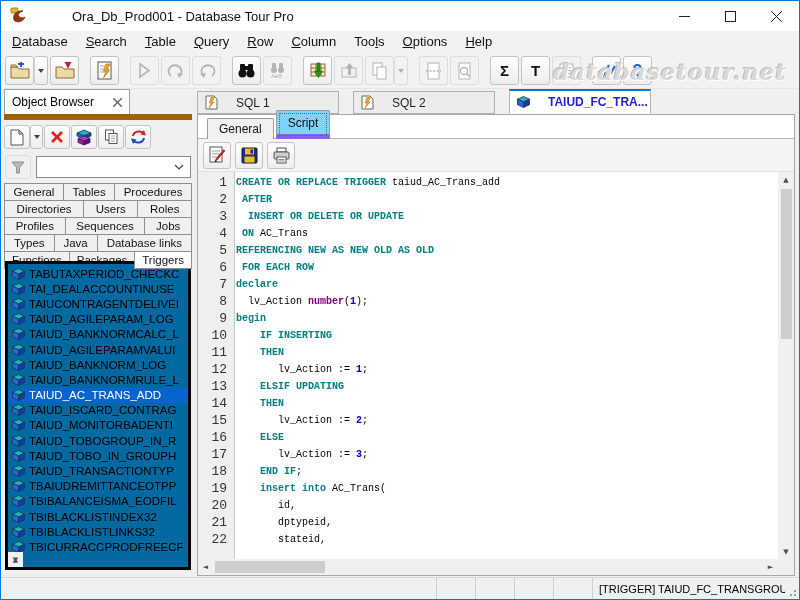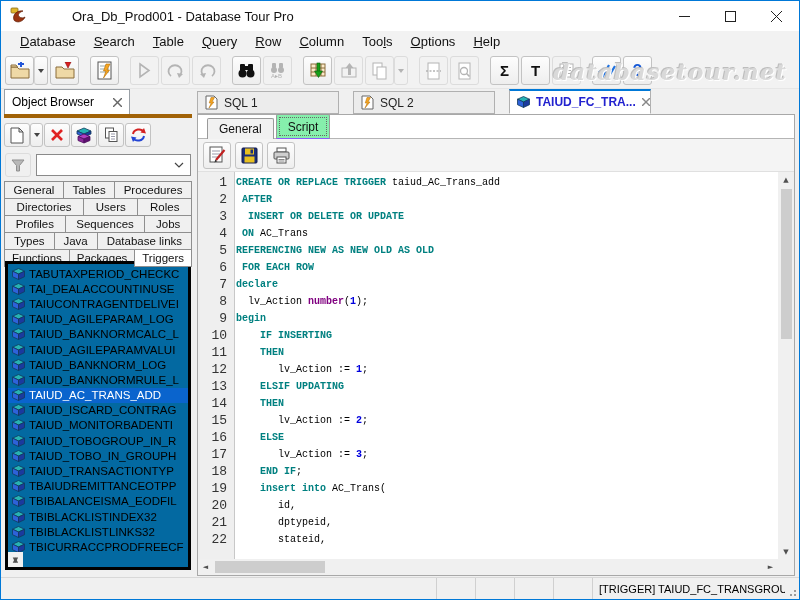--- a/index.html
+++ b/index.html
@@ -6,42 +6,42 @@
   body{width:800px;height:600px;position:relative;font-family:"Liberation Sans",sans-serif;font-size:12px;background:#fff;overflow:hidden;-webkit-font-smoothing:antialiased;}
   .window{position:absolute;inset:0;border:1px solid #0078d7;box-sizing:border-box;background:#fff;}
 
   
   .titlebar{position:absolute;top:0;left:0;right:0;height:30px;background:#fff;display:flex;align-items:center;padding-left:9px;gap:37px;}
   .title-text{font-size:13px;color:#111;margin-left:7px;}
   .win-controls{margin-left:auto;display:flex;height:30px;}
   .win-btn{width:46px;height:30px;display:flex;align-items:center;justify-content:center;}
 
   
-  .menubar{position:absolute;top:30px;left:0;right:0;height:22px;background:#f2f2f2;display:flex;align-items:center;padding-left:10px;}
+  .menubar{position:absolute;top:30px;left:0;right:0;height:22px;background:#f2f2f2;display:flex;align-items:center;padding-left:2px;}
   .menu-item{padding:0 9px;font-size:13px;color:#111;line-height:22px;}
   .menu-item u{text-decoration:underline;}
 
   
   .toolbar{position:absolute;top:52px;left:0;right:0;height:36px;background:#f2f2f2;display:flex;align-items:center;padding-left:4px;border-bottom:1px solid #e6e6e6;box-sizing:border-box;}
   .tb-group{display:flex;margin-right:9px;}
   .tb-btn{width:29px;height:29px;border:1px solid #c3c3c3;border-radius:3px;background:linear-gradient(#fdfdfd,#eee);display:flex;align-items:center;justify-content:center;margin-right:2px;box-sizing:border-box;}
   .tb-btn.dd{width:14px;margin-left:-2px;border-left:1px solid #d5d5d5;}
   .tb-btn.disabled{border-color:#dcdcdc;background:transparent;}
   .tb-glyph{font-size:15px;font-weight:bold;color:#111;}
   .tb-glyph.blue{color:#1558d6;font-size:16px;}
   .dd-caret{width:0;height:0;border-left:3.5px solid transparent;border-right:3.5px solid transparent;border-top:4px solid #444;}
   .watermark{position:absolute;right:12px;top:5px;font-family:"DejaVu Serif",serif;font-style:italic;font-weight:bold;font-size:23px;color:#d9d9d9;letter-spacing:1px;text-shadow:1px 1px 0 #ffffff,-1px -1px 0 #bdbdbd;}
 
   
   .main{position:absolute;top:88px;left:0;right:0;height:489px;background:#f0f0f0;}
   .splitter{position:absolute;left:191px;top:0;width:5px;bottom:0;}
 
   
   .left-panel{position:absolute;left:3px;top:0;width:188px;height:487px;}
-  .ob-tabrow{height:25px;position:relative;border-bottom:4px solid #a16207;}
+  .ob-tabrow{height:25px;position:relative;border-bottom:6px solid #a16207;}
   .ob-tab{position:absolute;left:0;top:0;width:126px;height:25px;background:#fff;border:1px solid #9aa0a6;border-bottom:none;display:flex;align-items:center;gap:8px;padding:0 7px;font-size:12px;box-sizing:border-box;}
   .ob-tab .x{margin-left:auto;}
   .ob-toolbar{height:28px;display:flex;align-items:center;gap:1px;padding-top:3px;}
   .sm-btn{width:26px;height:24px;border:1px solid #c3c3c3;border-radius:3px;background:linear-gradient(#fdfdfd,#eee);display:flex;align-items:center;justify-content:center;box-sizing:border-box;}
   .sm-btn.dd{width:13px;margin-left:-1px;}
   .sm-btn.disabled{border-color:#dcdcdc;background:transparent;}
   .ob-filter{height:28px;display:flex;align-items:center;gap:5px;padding:2px 1px 0 1px;}
   .combo{flex:1;height:22px;background:#fff;border:1px solid #8a8a8a;display:flex;align-items:center;justify-content:flex-end;padding-right:6px;box-sizing:border-box;}
   .cat-tabs{height:90px;padding-top:2px;}
   .cat-row{display:flex;height:18px;margin-top:-1px;}
@@ -57,27 +57,27 @@
   .scroll-arrow{position:absolute;left:0;width:15px;height:15px;display:flex;align-items:center;justify-content:center;color:#505050;font-size:7px;font-family:"DejaVu Sans",sans-serif;}
   .scroll-arrow.up{top:0;}
   .scroll-arrow.up::before{content:"▲";}
   .scroll-arrow.down{bottom:0;}
   .scroll-arrow.down::before{content:"▼";}
   .scroll-thumb{position:absolute;left:2px;width:11px;background:#cdcdcd;}
 
   
   .right-panel{position:absolute;left:196px;top:0;right:4px;height:487px;}
   .doc-tabs{height:25px;display:flex;gap:14px;align-items:flex-end;}
-  .doc-tab{width:142px;height:23px;background:#ececec;border:1px solid #b0b0b0;display:flex;align-items:center;gap:6px;padding:0 7px;font-size:12px;box-sizing:border-box;color:#222;white-space:nowrap;overflow:hidden;}
+  .doc-tab{width:142px;height:23px;background:#ececec;border:1px solid #b0b0b0;display:flex;align-items:center;gap:18px;padding:0 7px;font-size:12px;box-sizing:border-box;color:#222;white-space:nowrap;overflow:hidden;}
   .doc-tab.active{background:#fff;height:25px;border-top:2px solid #0078d7;border-bottom-color:#fff;font-weight:bold;color:#2222cf;}
   .doc-tab .x{margin-left:auto;flex:0 0 auto;}
   .doc-frame{position:absolute;top:25px;left:0;right:0;bottom:0;background:#fff;border:1px solid #a8a8a8;box-sizing:border-box;}
   .detail-tabs{height:24px;display:flex;align-items:flex-end;padding-left:9px;border-bottom:1px solid #b5b5b5;box-sizing:border-box;}
   .detail-tab{height:20px;padding:0 11px;border:1px solid #9a9a9a;border-bottom:none;border-radius:2px 2px 0 0;background:#f1f1f1;font-size:12px;display:flex;align-items:center;margin-right:2px;margin-bottom:-1px;color:#111;}
-  .detail-tab.active{background:#86efac;height:23px;outline:1px dotted #666;outline-offset:-4px;z-index:2;border-bottom:1px solid #8b5cf6;}
+  .detail-tab.active{background:#7dd3fc;height:23px;outline:1px dotted #666;outline-offset:-4px;z-index:2;border-bottom:5px solid #8b5cf6;}
   .ed-toolbar{height:33px;display:flex;align-items:center;gap:4px;padding:0 5px;background:#f4f4f4;border-bottom:1px solid #e0e0e0;box-sizing:border-box;}
   .ed-btn{width:28px;height:27px;border:1px solid #c3c3c3;border-radius:3px;background:linear-gradient(#fdfdfd,#eee);display:flex;align-items:center;justify-content:center;box-sizing:border-box;}
   .editor{position:absolute;top:57px;left:0;right:0;bottom:0;background:#fff;}
   .gutter{position:absolute;left:0;top:0;width:37px;bottom:16px;background:#efefef;border-right:1px solid #c8c8c8;box-sizing:border-box;font-family:"Liberation Mono",monospace;font-size:13px;color:#333;text-align:right;padding:2px 7px 0 0;overflow:hidden;}
   .ln{height:17px;line-height:17px;}
   .code{position:absolute;left:38px;top:0;right:16px;bottom:16px;overflow:hidden;font-family:Liberation Mono, monospace;font-size:10px;padding:2px 0 0 0;white-space:pre;}
   .code-line{height:17px;line-height:17px;}
   .tk-kw{color:#008080;font-weight:bold;}
   .tk-type{color:#800080;font-weight:bold;}
   .tk-num{color:#0000dd;font-weight:bold;}

